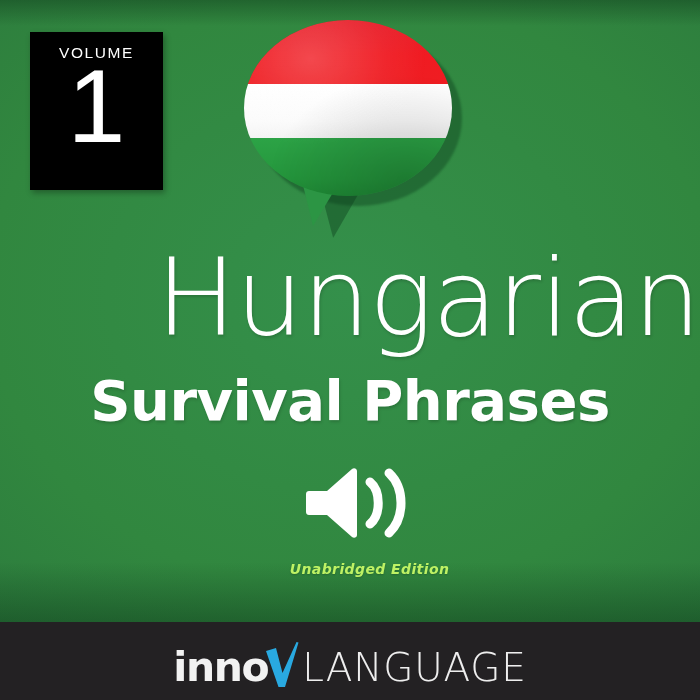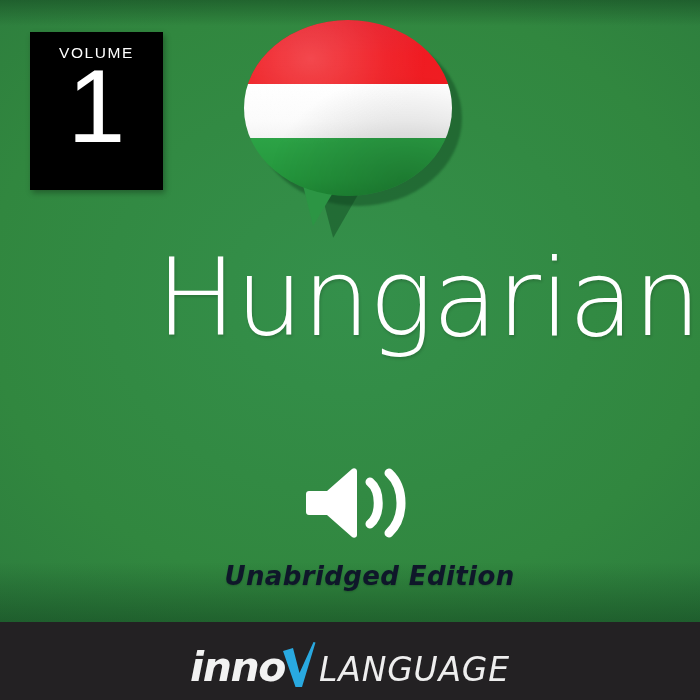--- a/index.html
+++ b/index.html
@@ -182,22 +182,22 @@
     height: 74px;
   }
   #speaker-icon svg { display: block; }
 
   
   #edition {
     position: absolute;
     left: 0; right: 0;
     top: 561px;
     text-align: center;
-    color: #0f172a;
-    font-size: 26px;
+    color: #bef264;
+    font-size: 14px;
     font-style: italic;
     font-weight: 600;
     letter-spacing: 0.4px;
     font-family: "DejaVu Sans", sans-serif;
     text-shadow: 0 1px 2px rgba(0,0,0,0.2);
     padding-left: 39px;
   }
 
   
   #brand-bar {
@@ -208,41 +208,40 @@
     background: #232123;
     display: flex;
     align-items: center;
     justify-content: center;
   }
   #brand-logo {
     display: flex;
     align-items: baseline;
     position: relative;
     top: 2px;
-    font-style: italic;
   }
   .brand-strong {
     color: #f2f2f2;
     font-size: 41px;
     font-weight: 700;
     letter-spacing: -1.4px;
     font-family: "DejaVu Sans", sans-serif;
   }
   #brand-check {
     position: relative;
     width: 34px;
     height: 46px;
     display: inline-block;
     margin: 0 -2px 0 -3px;
     top: 7px;
   }
   #brand-check svg { display: block; }
   #brand-light {
     color: #eeeeee;
-    font-size: 33px;
+    font-size: 39px;
     font-weight: 300;
     letter-spacing: 0.8px;
     margin-left: 5px;
     font-family: "DejaVu Sans", sans-serif;
   }
 </style>
 </head>
 <body>
 
 <div id="cover">
@@ -262,20 +261,21 @@
     <div id="bubble-tail"></div>
     <div id="bubble">
       <div class="stripe" id="stripe-red"></div>
       <div class="stripe" id="stripe-white"></div>
       <div class="stripe" id="stripe-green"></div>
       <div id="bubble-gloss"></div>
     </div>
   </div>
 
   <div id="title">Hungarian</div>
+  <div id="subtitle">Survival Phrases</div>
 
   <div id="speaker-icon">
     <svg width="104" height="74" viewBox="0 0 104 74" xmlns="http://www.w3.org/2000/svg">
       <g fill="#ffffff">
         <path d="M4 25 L22 25 L47 3 C49 1.2 52 2.6 52 5 L52 69 C52 71.4 49 72.8 47 71 L22 49 L4 49 C2.3 49 1 47.7 1 46 L1 28 C1 26.3 2.3 25 4 25 Z"></path>
         <path d="M64 13 C78 22 78 52 64 61 L71.5 68 C89 56 89 18 71.5 6 Z" opacity="0"></path>
       </g>
       <g fill="none" stroke="#ffffff" stroke-width="9" stroke-linecap="round">
         <path d="M65 16 C76 25 76 49 65 58"></path>
         <path d="M84 7 C100 22 100 52 84 67"></path>

